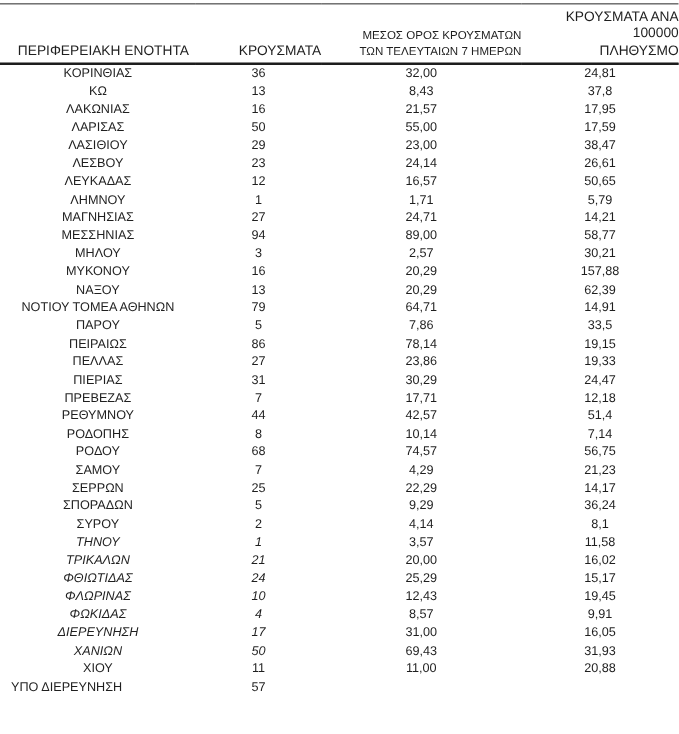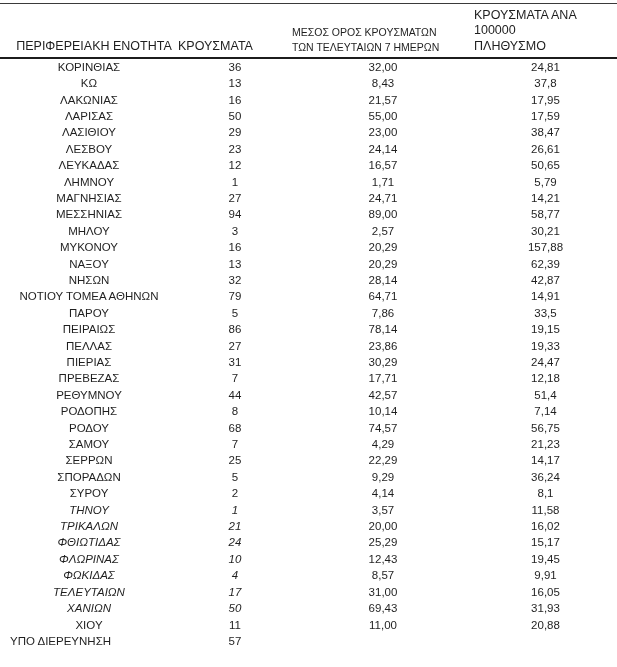--- a/index.html
+++ b/index.html
@@ -33,21 +33,21 @@
 
   thead tr {
     height: 54px;
     border-top: 1px solid #3a3a3a;
     border-bottom: 2px solid #1c1c1c;
   }
   thead th {
     font-weight: normal;
     vertical-align: bottom;
     padding: 0 0 2px 0;
-    text-align: left;
+    text-align: right;
     line-height: 1.25;
   }
   th.h-region {
     text-align: center;
     padding-left: 10px;
     font-size: 12.5px;
   }
   th.h-cases { font-size: 12.5px; }
   th.h-avg7 {
     font-size: 10.5px;
@@ -173,26 +173,20 @@
           <td class="cell-avg7">20,29</td>
           <td class="cell-per100k">157,88</td>
         </tr>
         <tr>
           <td class="cell-region">ΝΑΞΟΥ</td>
           <td class="cell-cases">13</td>
           <td class="cell-avg7">20,29</td>
           <td class="cell-per100k">62,39</td>
         </tr>
         <tr>
-          <td class="cell-region">ΝΗΣΩΝ</td>
-          <td class="cell-cases">32</td>
-          <td class="cell-avg7">28,14</td>
-          <td class="cell-per100k">42,87</td>
-        </tr>
-        <tr>
           <td class="cell-region">ΝΟΤΙΟΥ ΤΟΜΕΑ ΑΘΗΝΩΝ</td>
           <td class="cell-cases">79</td>
           <td class="cell-avg7">64,71</td>
           <td class="cell-per100k">14,91</td>
         </tr>
         <tr>
           <td class="cell-region">ΠΑΡΟΥ</td>
           <td class="cell-cases">5</td>
           <td class="cell-avg7">7,86</td>
           <td class="cell-per100k">33,5</td>
@@ -287,21 +281,21 @@
           <td class="cell-avg7">12,43</td>
           <td class="cell-per100k">19,45</td>
         </tr>
         <tr class="italic">
           <td class="cell-region">ΦΩΚΙΔΑΣ</td>
           <td class="cell-cases">4</td>
           <td class="cell-avg7">8,57</td>
           <td class="cell-per100k">9,91</td>
         </tr>
         <tr class="italic">
-          <td class="cell-region">ΤΕΛΕΥΤΑΙΩΝ</td>
+          <td class="cell-region">ΔΙΕΡΕΥΝΗΣΗ</td>
           <td class="cell-cases">17</td>
           <td class="cell-avg7">31,00</td>
           <td class="cell-per100k">16,05</td>
         </tr>
         <tr class="italic">
           <td class="cell-region">ΧΑΝΙΩΝ</td>
           <td class="cell-cases">50</td>
           <td class="cell-avg7">69,43</td>
           <td class="cell-per100k">31,93</td>
         </tr>

